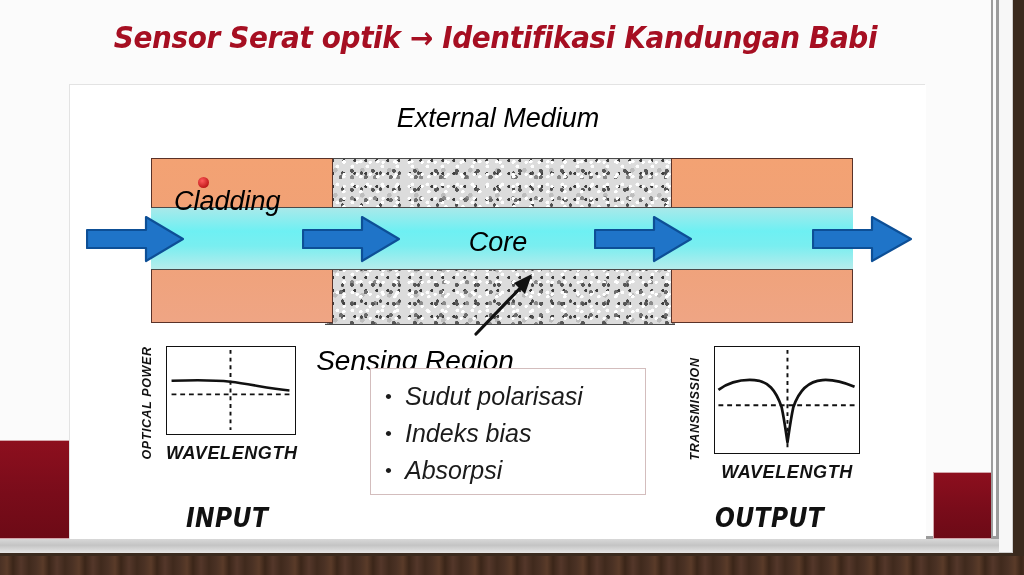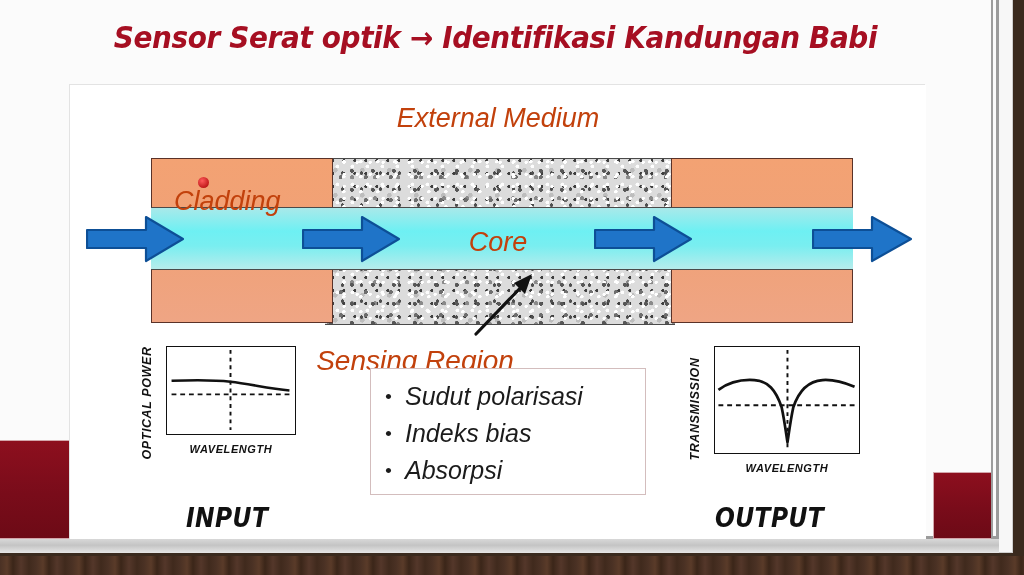--- a/index.html
+++ b/index.html
@@ -92,21 +92,21 @@
     position: absolute;
     left: 72px; top: 87px;
     width: 856px; height: 455px;
     background: #ffffff;
     box-shadow: -1px -1px 0 0 #e3e3e3;
   }
 
   
   .lbl {
     position: absolute;
-    color: #c2410c;
+    color: #000000;
     font-family: "Liberation Sans", sans-serif;
     white-space: nowrap;
   }
   #label-external-medium {
     left: 0; top: 18px; width: 856px;
     text-align: center;
     font-size: 27px;
   }
   #label-core {
     left: 0; top: 142px; width: 856px;
@@ -259,21 +259,21 @@
     background: #fff;
     border: 1.6px solid #111;
     box-sizing: border-box;
   }
   #plot-input  .plot-frame { width: 130px; height: 89px; }
   #plot-output .plot-frame { width: 146px; height: 108px; }
 
   .plot-xlabel {
     position: absolute;
     left: 24px;
-    font-size: 11px;
+    font-size: 18px;
     font-weight: bold;
     letter-spacing: 0.6px;
     color: #111;
     text-align: center;
     white-space: nowrap;
   }
   #plot-input  .plot-xlabel { top: 103px; width: 130px; }
   #plot-output .plot-xlabel { top: 122px; width: 146px; }
 
   .io-caption {

